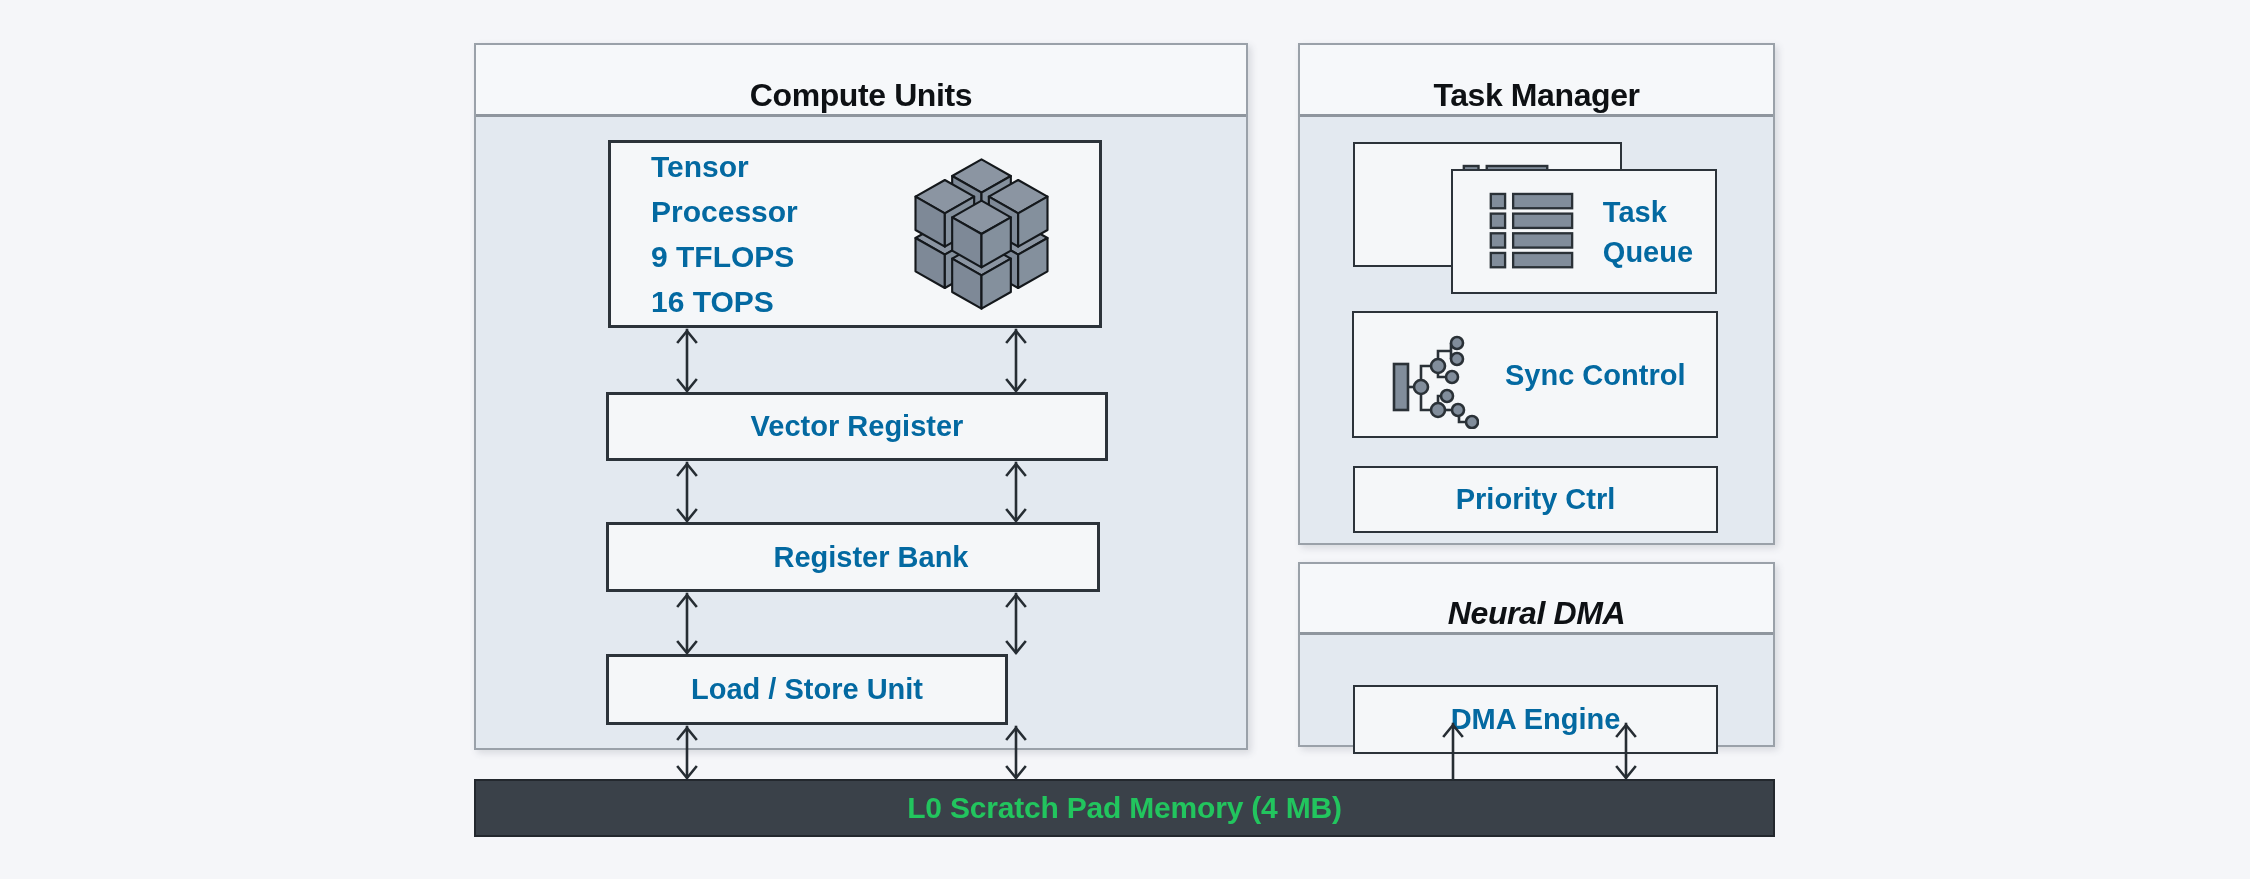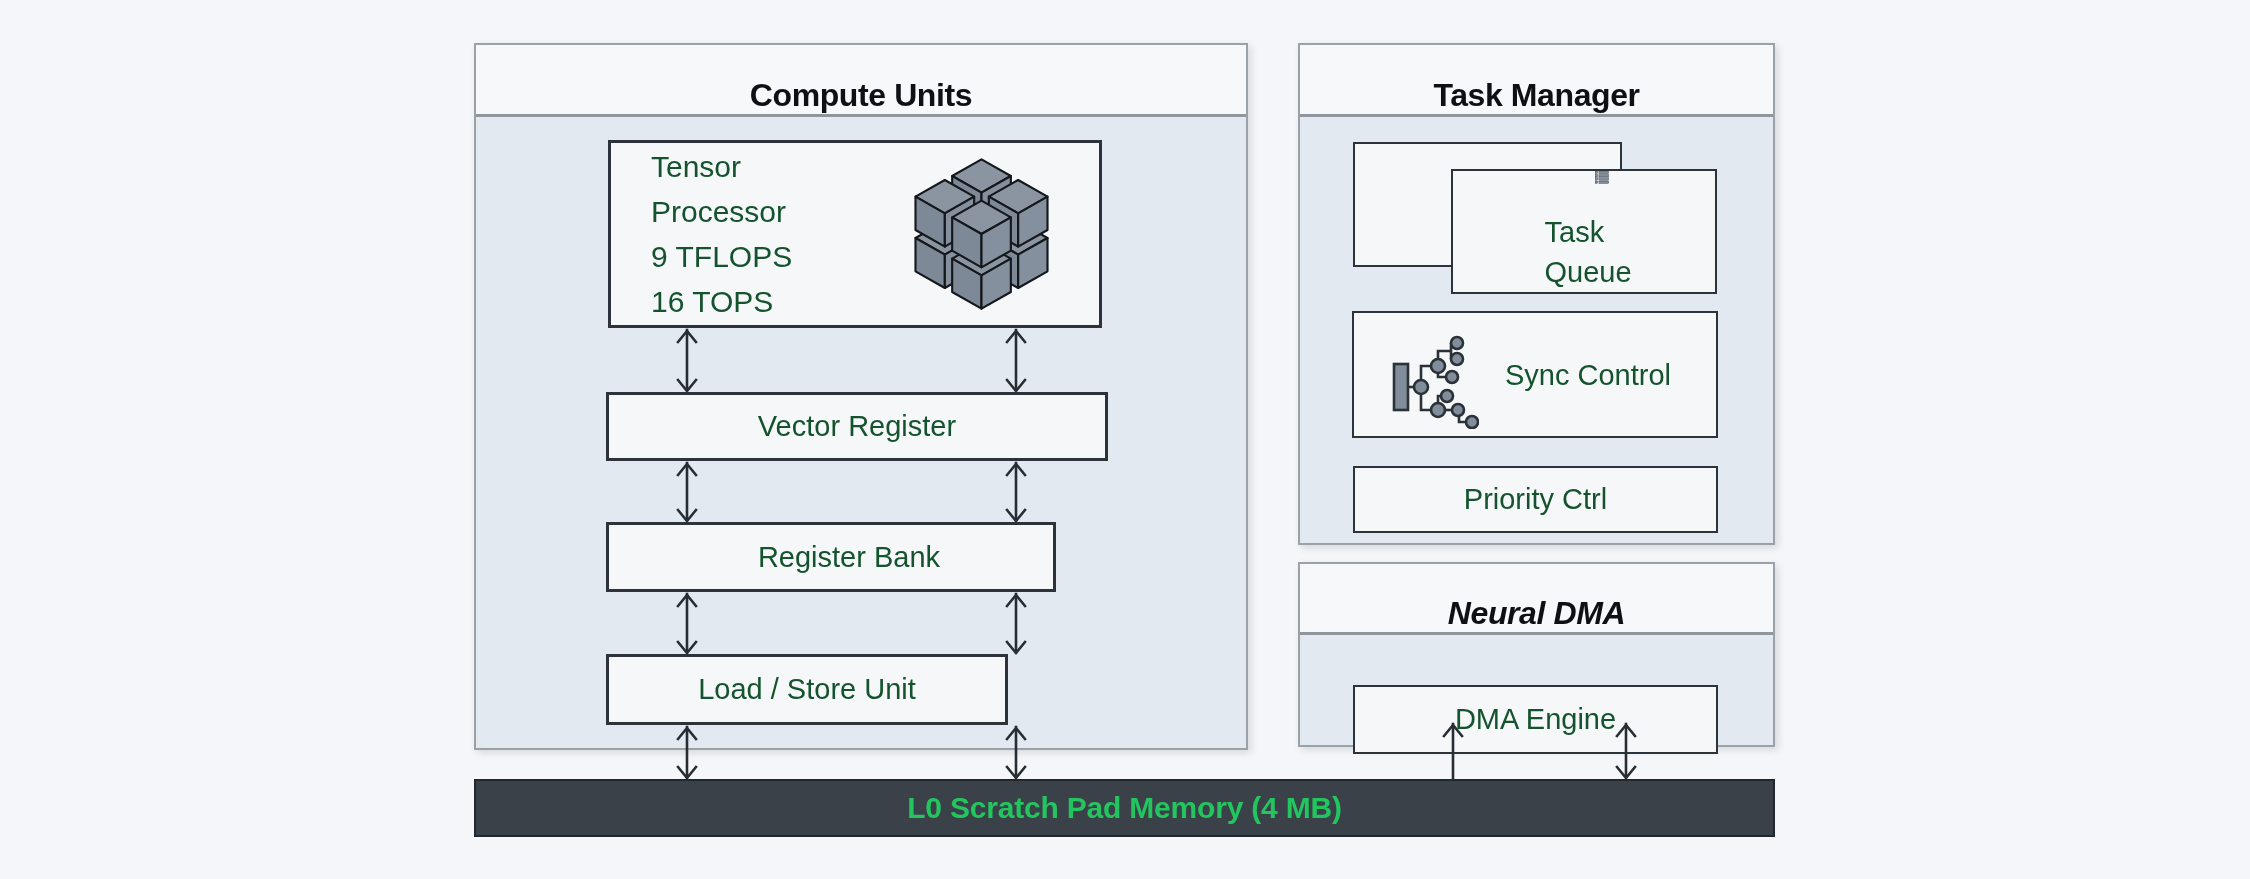--- a/index.html
+++ b/index.html
@@ -17,30 +17,30 @@
   .panel-header{
     box-sizing:border-box;width:100%;height:72px;
     background:#f6f8fa;border-bottom:3px solid #8f969e;
     display:flex;align-items:flex-end;justify-content:center;
     font-size:32px;font-weight:700;color:#0e1114;letter-spacing:-.4px;
   }
   .node{
     position:absolute;box-sizing:border-box;z-index:2;
     background:#f5f7f9;border:3px solid #2c333a;
     display:flex;align-items:center;justify-content:center;
-    font-size:29px;color:#14532d;
+    font-size:29px;color:#0369a1;font-weight:bold;
   }
   .node.thin{border-width:2.5px;}
   .tensor-text{
     position:absolute;left:40px;top:50%;transform:translateY(-50%);
     font-size:30px;line-height:45px;white-space:pre;text-align:left;
   }
   .tensor-icon{position:absolute;right:50px;top:50%;transform:translateY(-50%);}
   .row-label{line-height:40px;}
-  .qcard{justify-content:flex-end;padding-left:36px;flex-direction:column;}
+  .qcard{justify-content:center;padding-left:36px;}
   .sync-node{justify-content:flex-start;padding-left:30px;gap:26px;}
   .membar{
     position:absolute;box-sizing:border-box;z-index:2;
     background:#3a4149;border:2px solid #23282e;
     display:flex;align-items:center;justify-content:center;
     color:#22c55e;font-size:30px;font-weight:700;letter-spacing:-.2px;
   }
   .arrow-layer{position:absolute;left:0;top:0;z-index:5;pointer-events:none;}
   svg{display:block;}
 </style>
@@ -73,21 +73,21 @@
       <use href="#cube" x="-55" y="-31"></use>
       <use href="#cube" x="0" y="62"></use>
       <use href="#cube" x="0" y="0"></use>
     </svg>
   </div>
 
   <div class="node" style="left:606px;top:392px;width:502px;height:69px;">
     <span>Vector Register</span>
   </div>
 
-  <div class="node" style="left:606px;top:522px;width:450px;height:70px;padding-left:36px;">
+  <div class="node" style="left:606px;top:522px;width:494px;height:70px;padding-left:36px;">
     <span>Register Bank</span>
   </div>
 
   <div class="node" style="left:606px;top:654px;width:402px;height:71px;">
     <span>Load / Store Unit</span>
   </div>
 
   <section class="panel" style="left:1298px;top:43px;width:477px;height:502px;">
     <div class="panel-header">
       <span>Task Manager</span>

